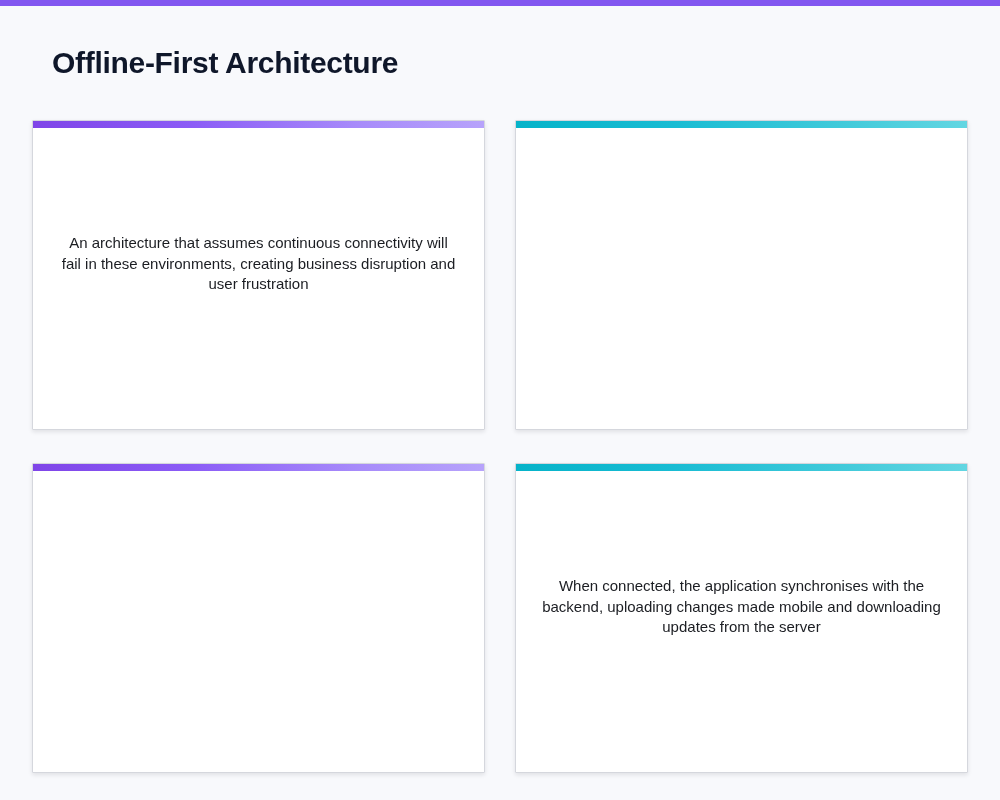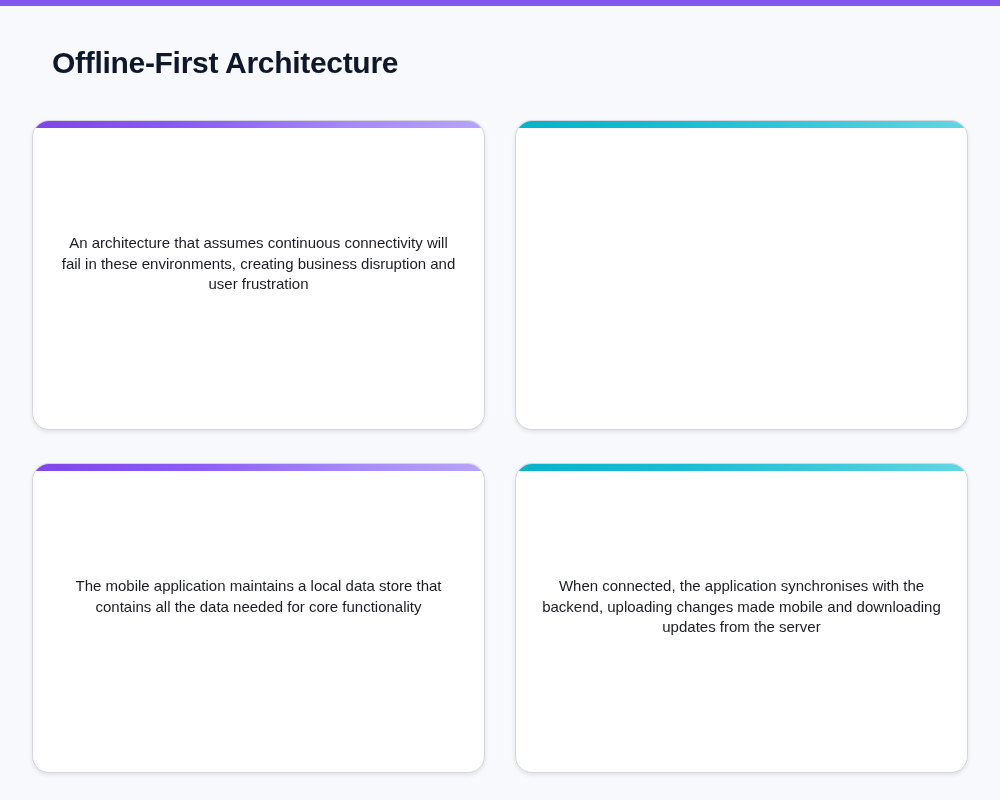--- a/index.html
+++ b/index.html
@@ -46,21 +46,21 @@
     grid-template-columns: 453px 453px;
     grid-template-rows: 310px 310px;
     column-gap: 30px;
     row-gap: 33px;
   }
 
   .card {
     position: relative;
     background: #ffffff;
     border: 1px solid #d5d7dd;
-    border-radius: 17px;
+    border-radius: 1px;
     box-shadow: 0 2px 4px rgba(20, 22, 30, 0.10);
     overflow: hidden;
     box-sizing: border-box;
     display: flex;
     align-items: flex-start;
     justify-content: center;
   }
 
   .card-accent {
     position: absolute;
@@ -109,23 +109,20 @@
       <p class="card-text">An architecture that assumes continuous connectivity will fail in these environments, creating business disruption and user frustration</p>
     </div>
   </div>
 
   <div class="card accent-teal">
     <div class="card-accent"></div>
   </div>
 
   <div class="card accent-purple">
     <div class="card-accent"></div>
-    <div class="card-body">
-      <p class="card-text">The mobile application maintains a local data store that contains all the data needed for core functionality</p>
-    </div>
   </div>
 
   <div class="card accent-teal">
     <div class="card-accent"></div>
     <div class="card-body">
       <p class="card-text">When connected, the application synchronises with the backend, uploading changes made mobile and downloading updates from the server</p>
     </div>
   </div>
 
 </div>

